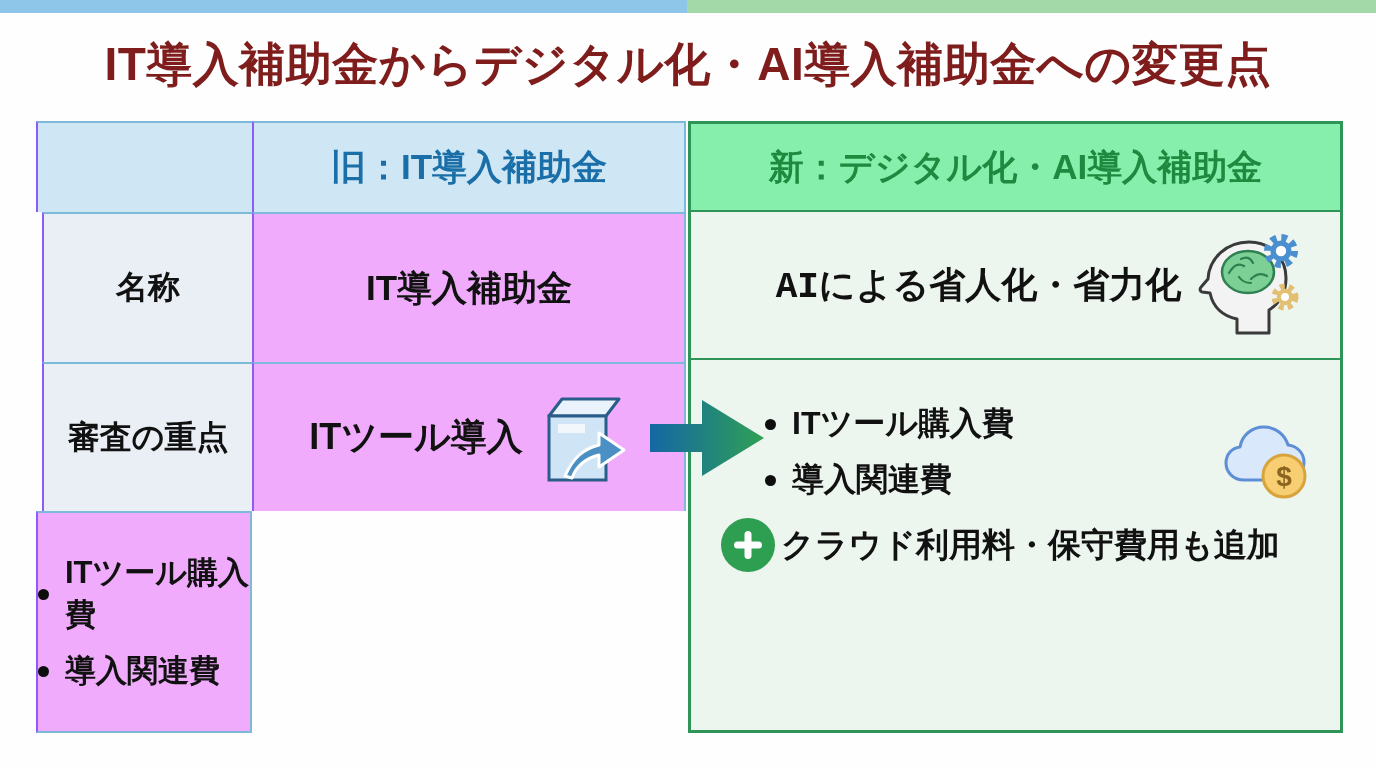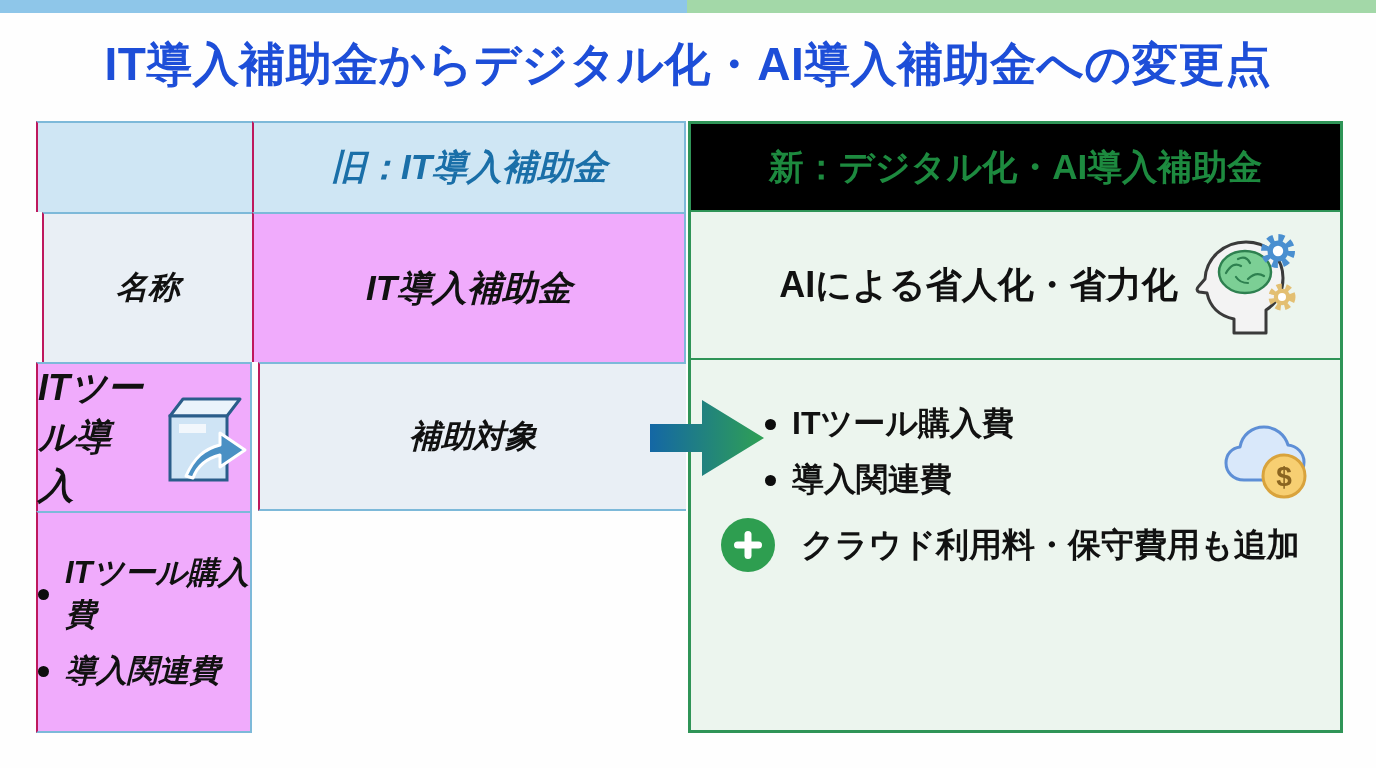--- a/index.html
+++ b/index.html
@@ -10,76 +10,76 @@
     font-weight:bold;color:#111;
   }
   
   .topbar{position:absolute;top:0;left:0;width:1376px;height:13px;display:flex;}
   .topbar .blue{width:687px;background:#8ec6e9;}
   .topbar .green{flex:1;background:#a3d8a8;}
 
   
   .page-title{
     position:absolute;top:34px;left:0;width:1376px;
-    text-align:center;font-size:46px;letter-spacing:0.5px;color:#1d4ed8;
+    text-align:center;font-size:46px;letter-spacing:0.5px;color:#7f1d1d;
   }
 
   
   .table-wrap{position:absolute;left:36px;top:121px;display:flex;}
   .left-grid{
     display:grid;
     grid-template-columns:216px 434px;
     grid-template-rows:91px 150px 149px 222px;
   }
   .cell{
     box-sizing:border-box;
-    border-left:2px solid #be185d;
+    border-left:2px solid #8b5cf6;
     border-top:2px solid #7db9d9;
-    display:flex;align-items:center;justify-content:center;font-style:italic;
+    display:flex;align-items:center;justify-content:center;
   }
   .cell.last-col{border-right:2px solid #7db9d9;}
   .cell.last-row{border-bottom:2px solid #7db9d9;}
   .hdr-blue{background:#cfe6f4;}
   .label-cell{background:#e9eff5;font-size:32px;margin-left:6px;}
   .old-body{background:#f0abfc;}
   .old-header-text{color:#1a6fa8;font-size:35px;}
   .big-text{font-size:35px;}
 
   
   .right-col{
     width:655px;height:612px;box-sizing:border-box;
     margin-left:2px;
     border:3px solid #2f9457;
     background:#ecf5ee;
     display:grid;
     grid-template-rows:88px 148px 147px 1fr;
   }
   .r-row{box-sizing:border-box;display:flex;align-items:center;justify-content:center;}
   .r-sep{border-bottom:2px solid #2f9457;}
-  .new-header{background:#000000;color:#1d8a3f;font-size:35px;}
+  .new-header{background:#86efac;color:#1d8a3f;font-size:35px;}
 
   
   .focus-old{gap:6px;}
   .focus-old .txt{font-size:36px;}
-  .focus-new{gap:12px;padding-left:46px;}
+  .focus-new{gap:12px;padding-left:46px;font-family:Liberation Mono, monospace;}
   .focus-new .txt{font-size:36px;}
 
   
   .trans-arrow{position:absolute;left:650px;top:396px;width:116px;height:84px;}
 
   
   .target-old{flex-direction:column;align-items:flex-start;gap:14px;}
   .bullet-item{display:flex;align-items:center;gap:16px;font-size:31px;}
   .dot{width:11px;height:11px;border-radius:50%;background:#0d0d0d;flex:0 0 auto;}
   .target-new{
     position:relative;align-items:flex-start;justify-content:flex-start;
     flex-direction:column;gap:12px;padding-top:42px;
   }
   .target-new .bullet-item{margin-left:74px;font-size:32px;}
-  .plus-row{display:flex;align-items:center;gap:26px;margin-left:30px;margin-top:4px;}
+  .plus-row{display:flex;align-items:center;gap:6px;margin-left:30px;margin-top:4px;}
   .plus-badge{
     width:54px;height:54px;border-radius:50%;background:#2e9e50;flex:0 0 auto;
     display:flex;align-items:center;justify-content:center;
   }
   .plus-badge svg{display:block;}
   .plus-row .txt{font-size:33px;}
   .cloud-icon{position:absolute;right:26px;top:58px;width:94px;height:86px;}
 </style>
 </head>
 <body>
@@ -94,33 +94,33 @@
 <div class="table-wrap">
 
   <div class="left-grid">
 
     <div class="cell hdr-blue"></div>
     <div class="cell hdr-blue last-col old-header-text">旧：IT導入補助金</div>
 
     <div class="cell label-cell">名称</div>
     <div class="cell last-col old-body big-text">IT導入補助金</div>
 
+    <div class="cell label-cell">審査の重点</div>
     <div class="cell last-col old-body focus-old">
       <span class="txt">ITツール導入</span>
       <span>
         <svg width="100" height="100" viewBox="0 0 100 100">
           <polygon points="20,30 33,13 90,13 77,30" fill="#eaf3fb" stroke="#2a5d8a" stroke-width="3" stroke-linejoin="round"></polygon>
           <rect x="20" y="30" width="57" height="64" fill="#cfe4f5" stroke="#2a5d8a" stroke-width="3"></rect>
           <rect x="29" y="38" width="27" height="9" fill="#f2f7fc"></rect>
           <path d="M36,90 C44,72 54,63 70,59 L70,47 L95,64 L70,81 L70,69 C58,72 48,78 43,92 Z" fill="#4a90c4" stroke="#ffffff" stroke-width="3" stroke-linejoin="round"></path>
         </svg>
       </span>
     </div>
 
-    <div class="cell label-cell last-row">補助対象</div>
     <div class="cell last-col last-row old-body target-old">
       <div class="bullet-item">
         <span class="dot"></span>
         <span>ITツール購入費</span>
       </div>
       <div class="bullet-item">
         <span class="dot"></span>
         <span>導入関連費</span>
       </div>
     </div>

